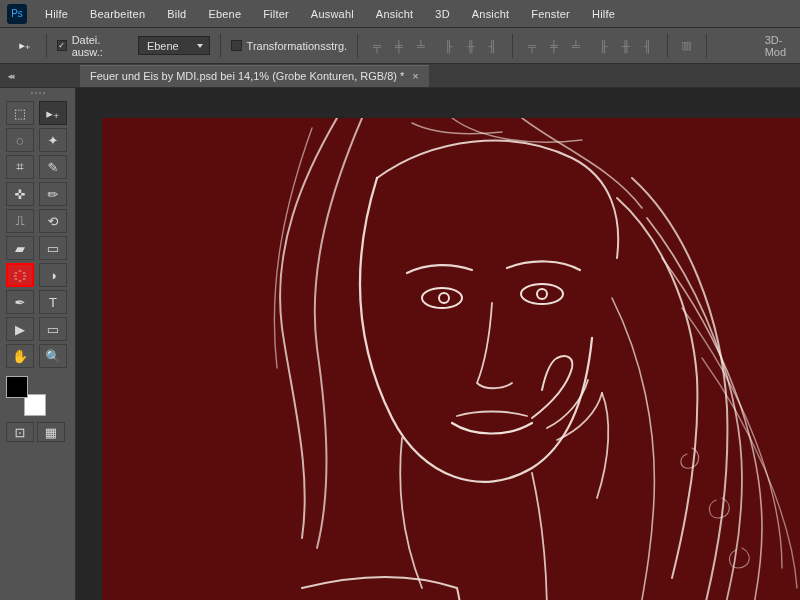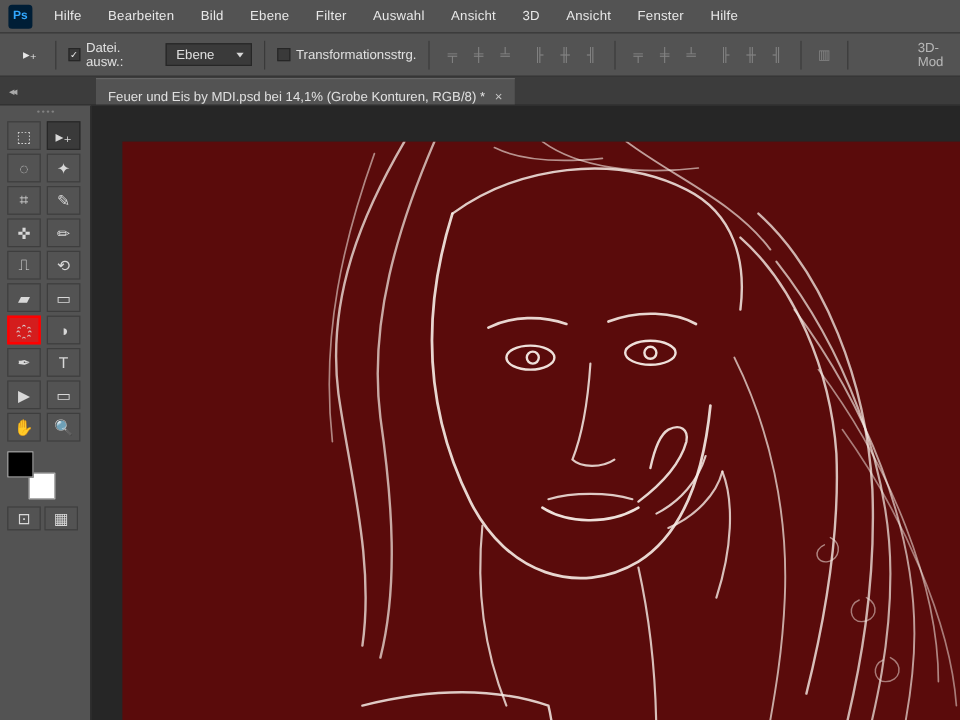--- a/index.html
+++ b/index.html
@@ -1,32 +1,32 @@
 <!DOCTYPE html>
 <html><head>
 <meta charset="utf-8">
 <style>
   * { margin: 0; padding: 0; box-sizing: border-box; font-family: "Segoe UI", Tahoma, sans-serif; }
   body { background: #535353; width: 800px; height: 600px; overflow: hidden; color: #e0e0e0; font-size: 11px; }
   .menubar { display: flex; align-items: center; height: 28px; background: #535353; border-bottom: 1px solid #2e2e2e; }
   .logo { width: 34px; display: flex; align-items: center; justify-content: center; }
-  .logo-icon { width: 20px; height: 20px; background: #001e36; border-radius: 3px; color: #31a8ff; font-weight: bold; font-size: 10px; display: flex; align-items: center; justify-content: center; }
+  .logo-icon { width: 20px; height: 20px; background: #001e36; border-radius: 3px; color: #31a8ff; font-weight: normal; font-size: 10px; display: flex; align-items: center; justify-content: center; }
   .menu-item { padding: 0 11px; cursor: default; color: #e8e8e8; letter-spacing: 0.2px; }
   .optionsbar { display: flex; align-items: center; height: 36px; background: #535353; gap: 10px; padding-left: 14px; border-bottom: 1px solid #2e2e2e; }
   .tool-ind { width: 24px; height: 18px; display: flex; align-items: center; justify-content: center; color: #e8e8e8; }
   .chk { display: flex; align-items: center; gap: 5px; }
   .chk-box { width: 11px; height: 11px; background: #3a3a3a; border: 1px solid #262626; display: flex; align-items: center; justify-content: center; font-size: 8px; color: #e8e8e8; }
   .dd { display: flex; align-items: center; background: #3a3a3a; border: 1px solid #262626; height: 19px; padding: 0 6px 0 8px; gap: 18px; }
   .dd .arr { width: 0; height: 0; border-left: 3px solid transparent; border-right: 3px solid transparent; border-top: 4px solid #d8d8d8; }
   .sep { width: 1px; height: 24px; background: #3a3a3a; }
   .align-grp { display: flex; gap: 4px; }
   .align-btn { width: 18px; height: 18px; display: flex; align-items: center; justify-content: center; opacity: 0.35; }
   .tabstrip { display: flex; align-items: center; height: 24px; background: #3c3c3c; border-bottom: 1px solid #2e2e2e; padding-left: 4px; }
   .chevrons { width: 16px; display: flex; align-items: center; justify-content: center; color: #aaa; font-size: 9px; letter-spacing: -2px; padding-right:4px;}
-  .doc-tab { background: #535353; height: 22px; display: flex; align-items: flex-end; padding: 0 10px; gap: 8px; border-top: 1px solid #666; margin-left: 60px;}
+  .doc-tab { background: #535353; height: 22px; display: flex; align-items: center; padding: 0 10px; gap: 8px; border-top: 1px solid #666; margin-left: 60px;}
   .doc-close { color: #c8c8c8; cursor: default; }
   .workspace { display: flex; height: calc(600px - 28px - 36px - 24px); }
   .toolbox { width: 76px; background: #535353; border-right: 1px solid #2e2e2e; padding: 4px 6px; }
   .toolbox-drag { height: 6px; display:flex; justify-content:center; gap:2px; margin-bottom:3px; }
   .toolbox-drag span{ width:2px; height:2px; background:#828282; border-radius:50%;}
   .tool-grid { display: grid; grid-template-columns: 1fr 1fr; gap: 3px; }
   .tool { width: 28px; height: 24px; background: #535353; border: 1px solid #3e3e3e; display: flex; align-items: center; justify-content: center; color: #d8d8d8; font-size: 13px; position: relative; }
   .tool.selected { background: #3a3a3a; border-color: #272727; }
   .tool.highlighted { background: #d41d1d; border: 2px solid #ff0000; }
   .swatches { margin-top: 8px; position: relative; width: 42px; height: 42px; }

